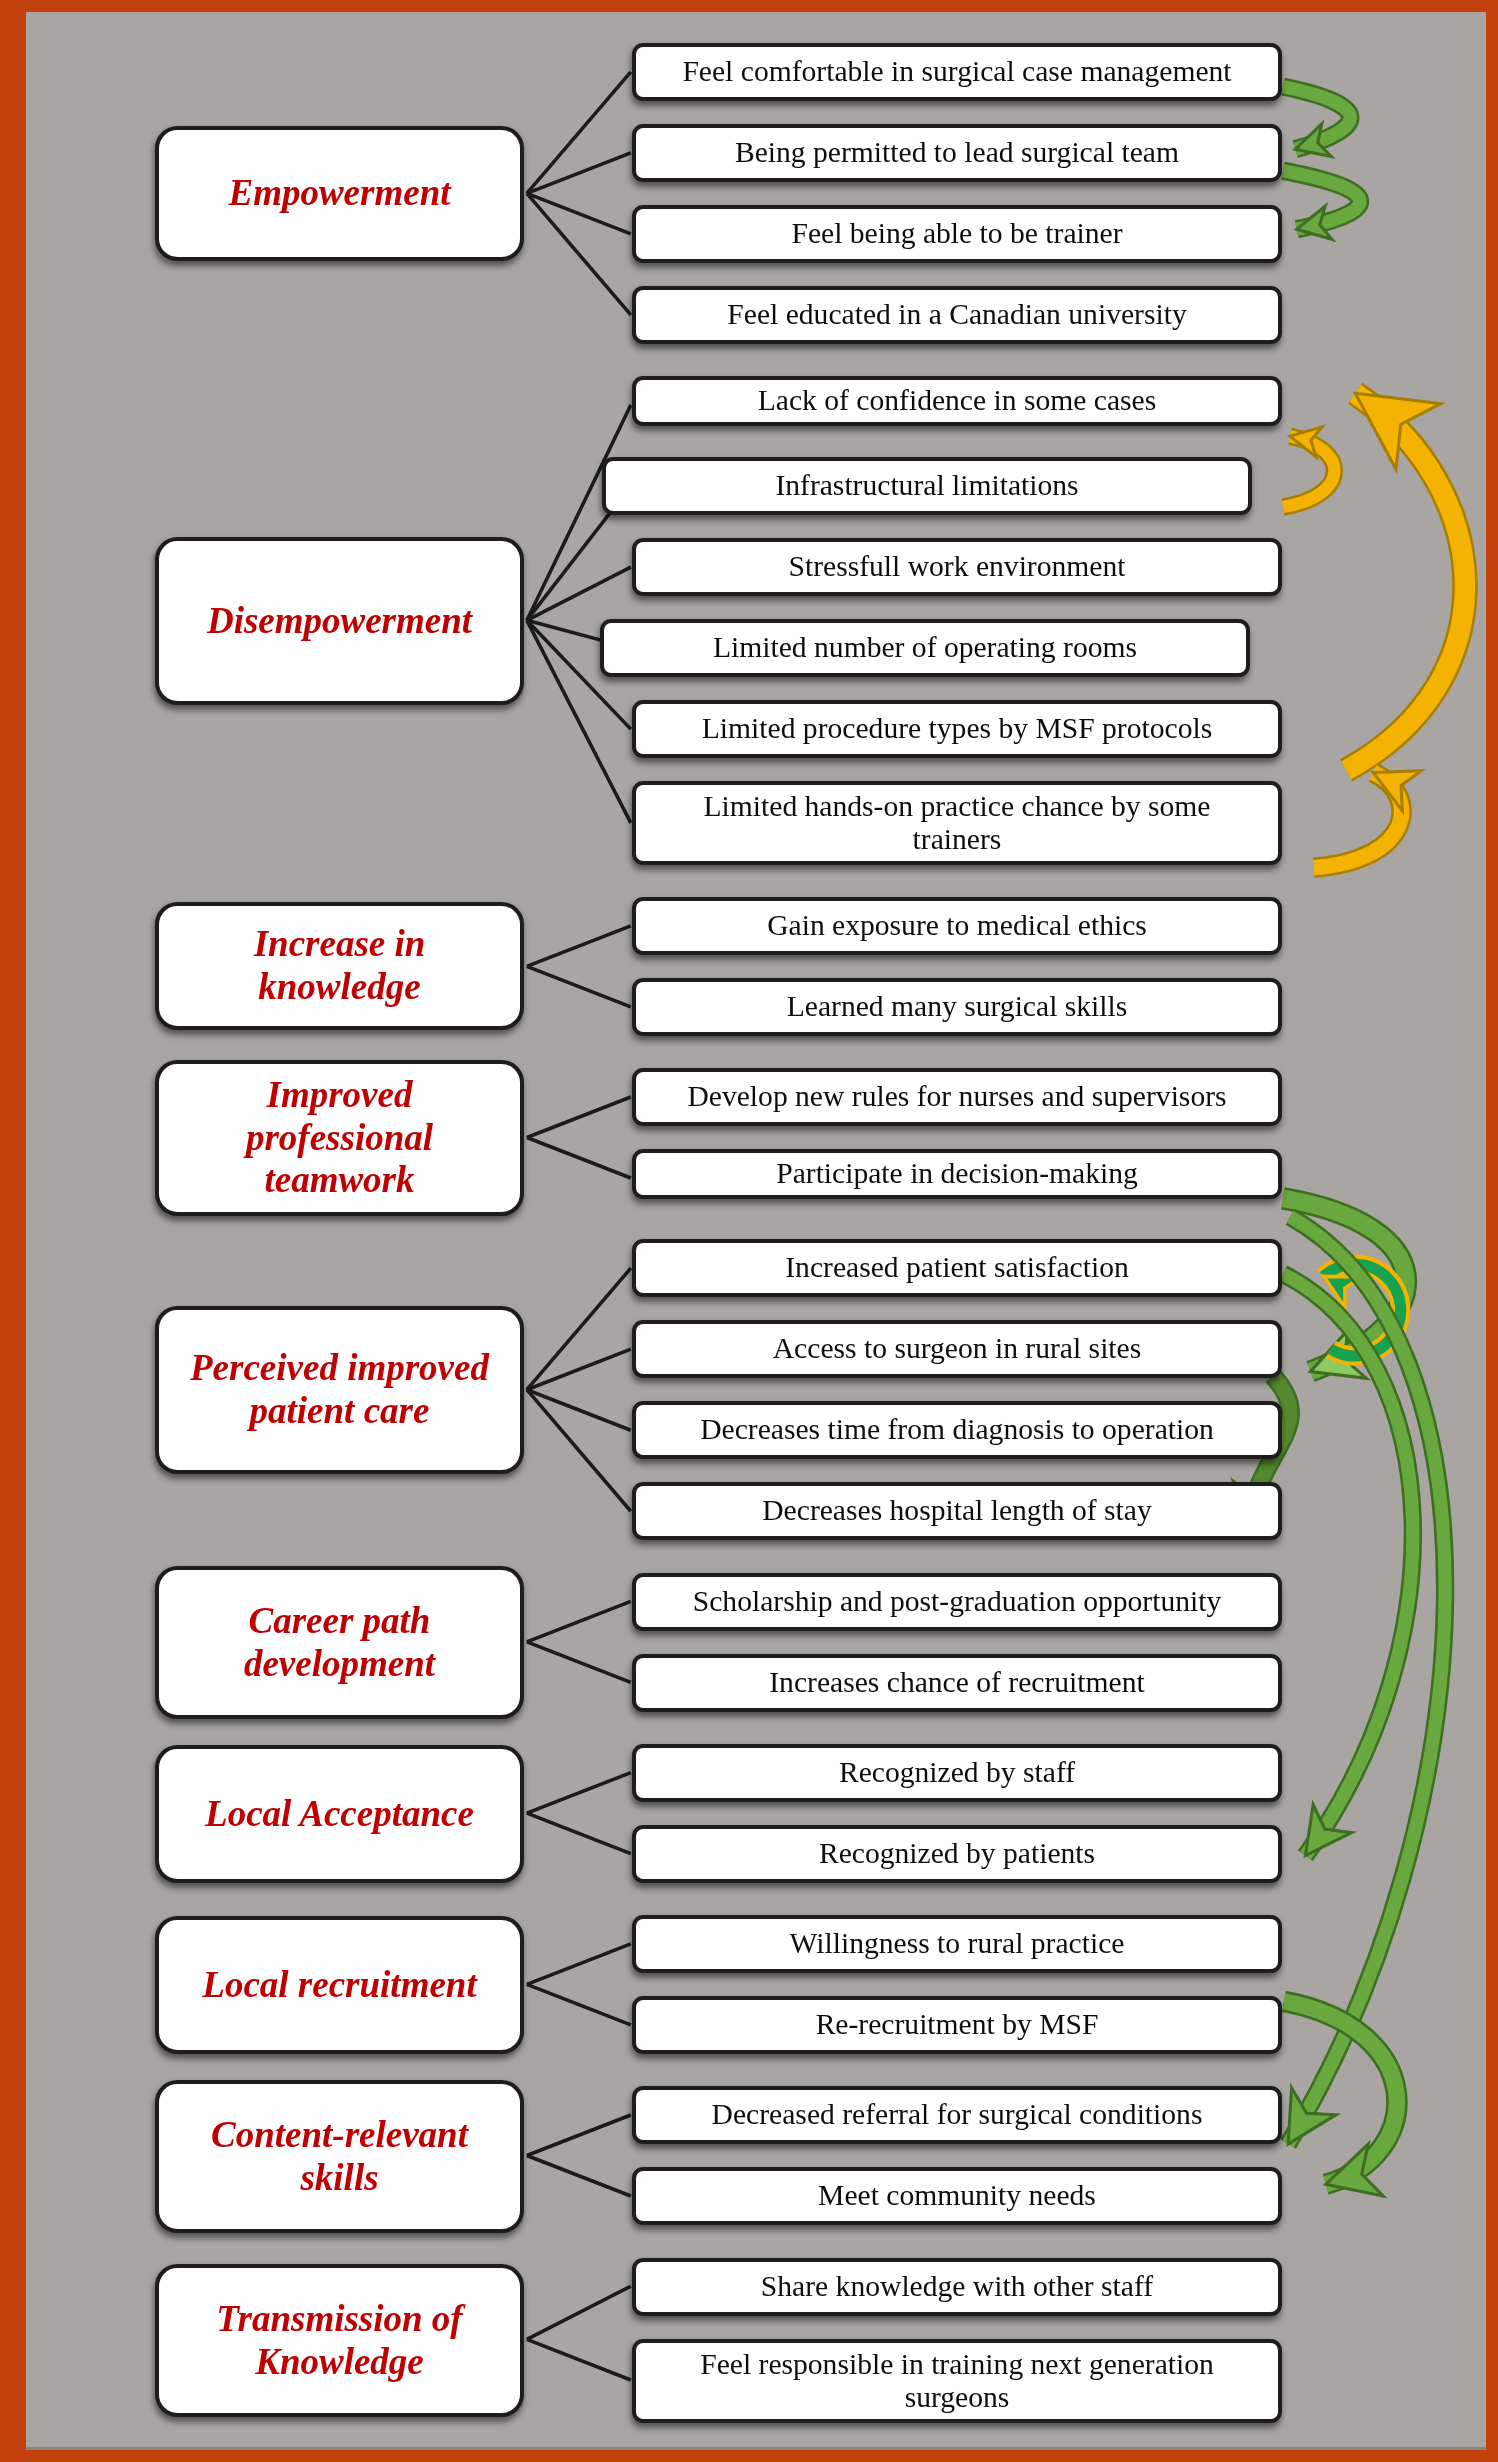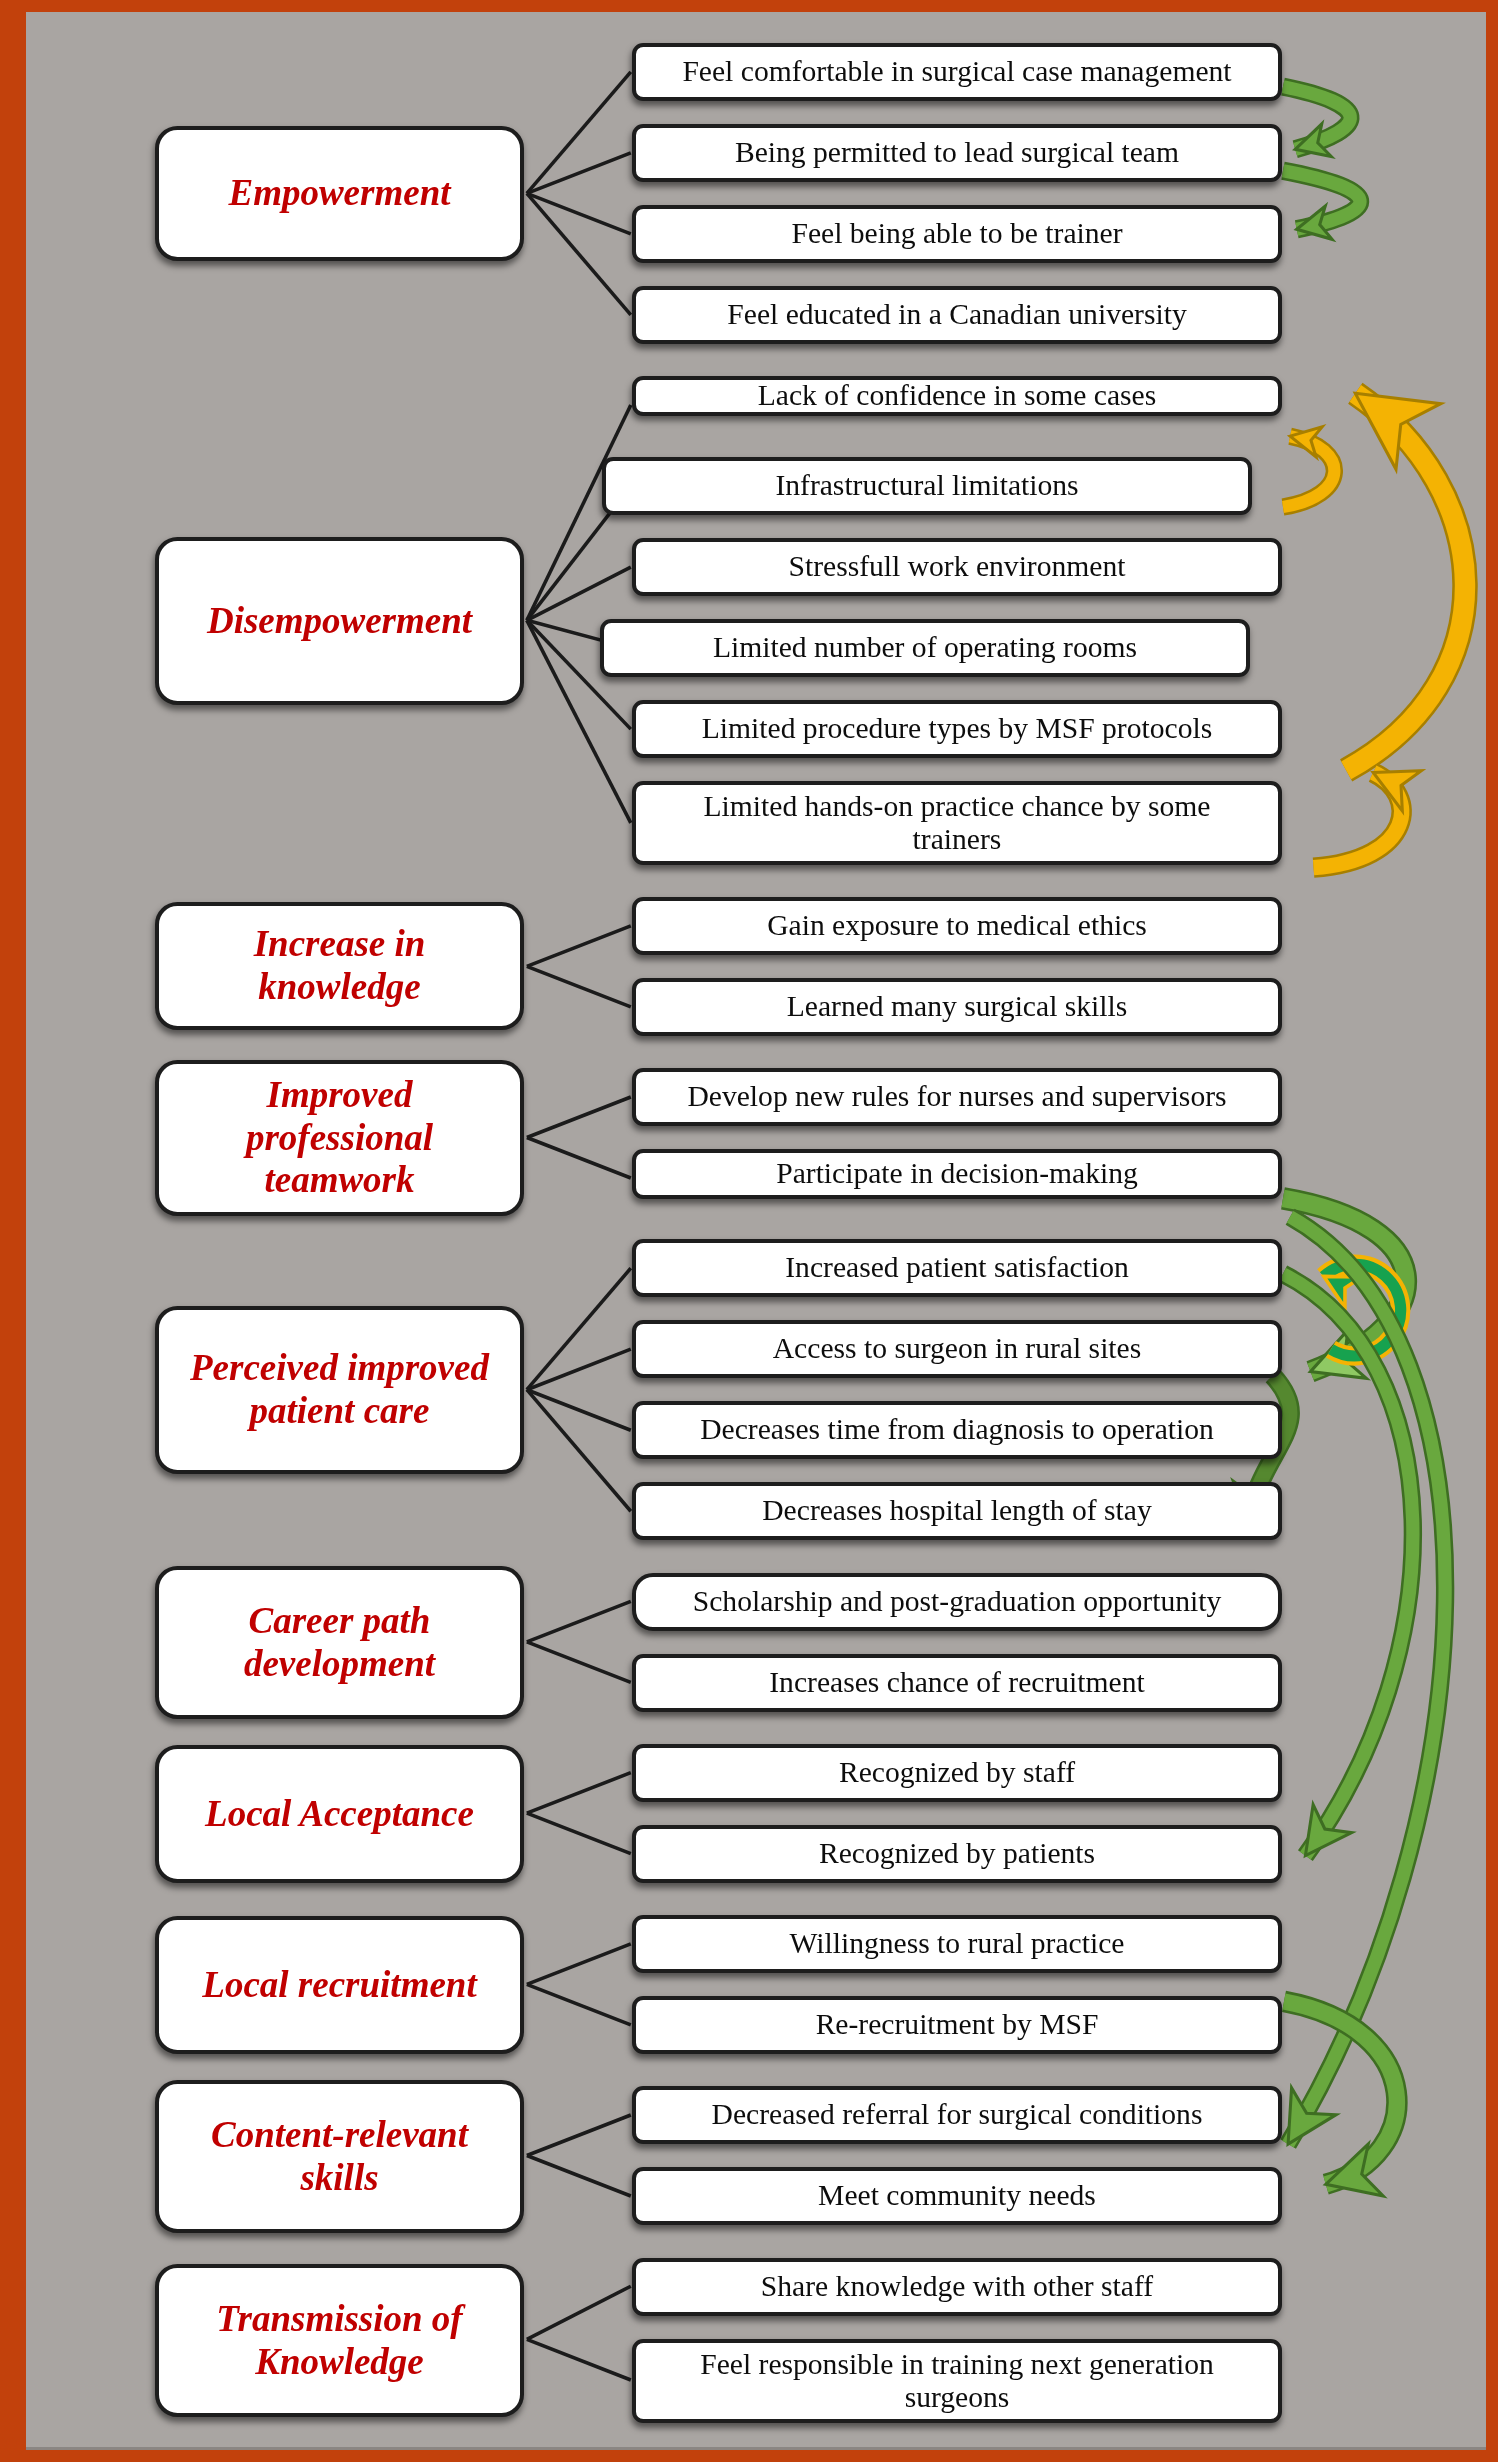--- a/index.html
+++ b/index.html
@@ -103,21 +103,21 @@
         <path d="M 2520 3928 C 2800 3980 2800 4230 2602 4287" fill="none" stroke="#3e6e22" stroke-width="42"></path>
         <path d="M 2520 3928 C 2800 3980 2800 4230 2602 4287" fill="none" stroke="#69a83e" stroke-width="32"></path>
         <polygon points="2602,4287 2685.346025773345,4207.81236467864 2672.5738265279647,4266.683292363162 2714.6923812487785,4309.752336330143" fill="#69a83e" stroke="#3e6e22" stroke-width="6"></polygon>
       </g>
     </svg>
 <div class="box sub" style="left: 632px; top: 43px; width: 650px; height: 58px;">Feel comfortable in surgical case management</div>
     <div class="box sub" style="left: 632px; top: 124px; width: 650px; height: 58px;">Being permitted to lead surgical team</div>
     <div class="box sub" style="left: 632px; top: 205px; width: 650px; height: 58px;">Feel being able to be trainer</div>
     <div class="box sub" style="left: 632px; top: 286px; width: 650px; height: 58px;">Feel educated in a Canadian university</div>
     <div class="box theme" style="left: 155px; top: 126px; width: 369px; height: 135px;">Empowerment</div>
-    <div class="box sub" style="left: 632px; top: 376px; width: 650px; height: 40px;">Lack of confidence in some cases</div>
+    <div class="box sub" style="left: 632px; top: 376px; width: 650px; height: 50px;">Lack of confidence in some cases</div>
     <div class="box sub" style="left: 602px; top: 457px; width: 650px; height: 58px;">Infrastructural limitations</div>
     <div class="box sub" style="left: 632px; top: 538px; width: 650px; height: 58px;">Stressfull work environment</div>
     <div class="box sub" style="left: 600px; top: 619px; width: 650px; height: 58px;">Limited number of operating rooms</div>
     <div class="box sub" style="left: 632px; top: 700px; width: 650px; height: 58px;">Limited procedure types by MSF protocols</div>
     <div class="box sub" style="left: 632px; top: 781px; width: 650px; height: 84px;">Limited hands-on practice chance by some
 trainers</div>
     <div class="box theme" style="left: 155px; top: 537px; width: 369px; height: 168px;">Disempowerment</div>
     <div class="box sub" style="left: 632px; top: 897px; width: 650px; height: 58px;">Gain exposure to medical ethics</div>
     <div class="box sub" style="left: 632px; top: 978px; width: 650px; height: 58px;">Learned many surgical skills</div>
     <div class="box theme" style="left: 155px; top: 902px; width: 369px; height: 128px;">Increase in
@@ -126,21 +126,21 @@
     <div class="box sub" style="left: 632px; top: 1149px; width: 650px; height: 50px;">Participate in decision-making</div>
     <div class="box theme" style="left: 155px; top: 1060px; width: 369px; height: 156px;">Improved
 professional
 teamwork</div>
     <div class="box sub" style="left: 632px; top: 1239px; width: 650px; height: 58px;">Increased patient satisfaction</div>
     <div class="box sub" style="left: 632px; top: 1320px; width: 650px; height: 58px;">Access to surgeon in rural sites</div>
     <div class="box sub" style="left: 632px; top: 1401px; width: 650px; height: 58px;">Decreases time from diagnosis to operation</div>
     <div class="box sub" style="left: 632px; top: 1482px; width: 650px; height: 58px;">Decreases hospital length of stay</div>
     <div class="box theme" style="left: 155px; top: 1306px; width: 369px; height: 168px;">Perceived improved
 patient care</div>
-    <div class="box sub" style="left: 632px; top: 1573px; width: 650px; height: 58px; border-radius: 21px;">Scholarship and post-graduation opportunity</div>
+    <div class="box sub" style="left: 632px; top: 1573px; width: 650px; height: 58px;">Scholarship and post-graduation opportunity</div>
     <div class="box sub" style="left: 632px; top: 1654px; width: 650px; height: 58px;">Increases chance of recruitment</div>
     <div class="box theme" style="left: 155px; top: 1566px; width: 369px; height: 153px;">Career path
 development</div>
     <div class="box sub" style="left: 632px; top: 1744px; width: 650px; height: 58px;">Recognized by staff</div>
     <div class="box sub" style="left: 632px; top: 1825px; width: 650px; height: 58px;">Recognized by patients</div>
     <div class="box theme" style="left: 155px; top: 1745px; width: 369px; height: 138px;">Local Acceptance</div>
     <div class="box sub" style="left: 632px; top: 1915px; width: 650px; height: 58px;">Willingness to rural practice</div>
     <div class="box sub" style="left: 632px; top: 1996px; width: 650px; height: 58px;">Re-recruitment by MSF</div>
     <div class="box theme" style="left: 155px; top: 1916px; width: 369px; height: 138px;">Local recruitment</div>
     <div class="box sub" style="left: 632px; top: 2086px; width: 650px; height: 58px;">Decreased referral for surgical conditions</div>

